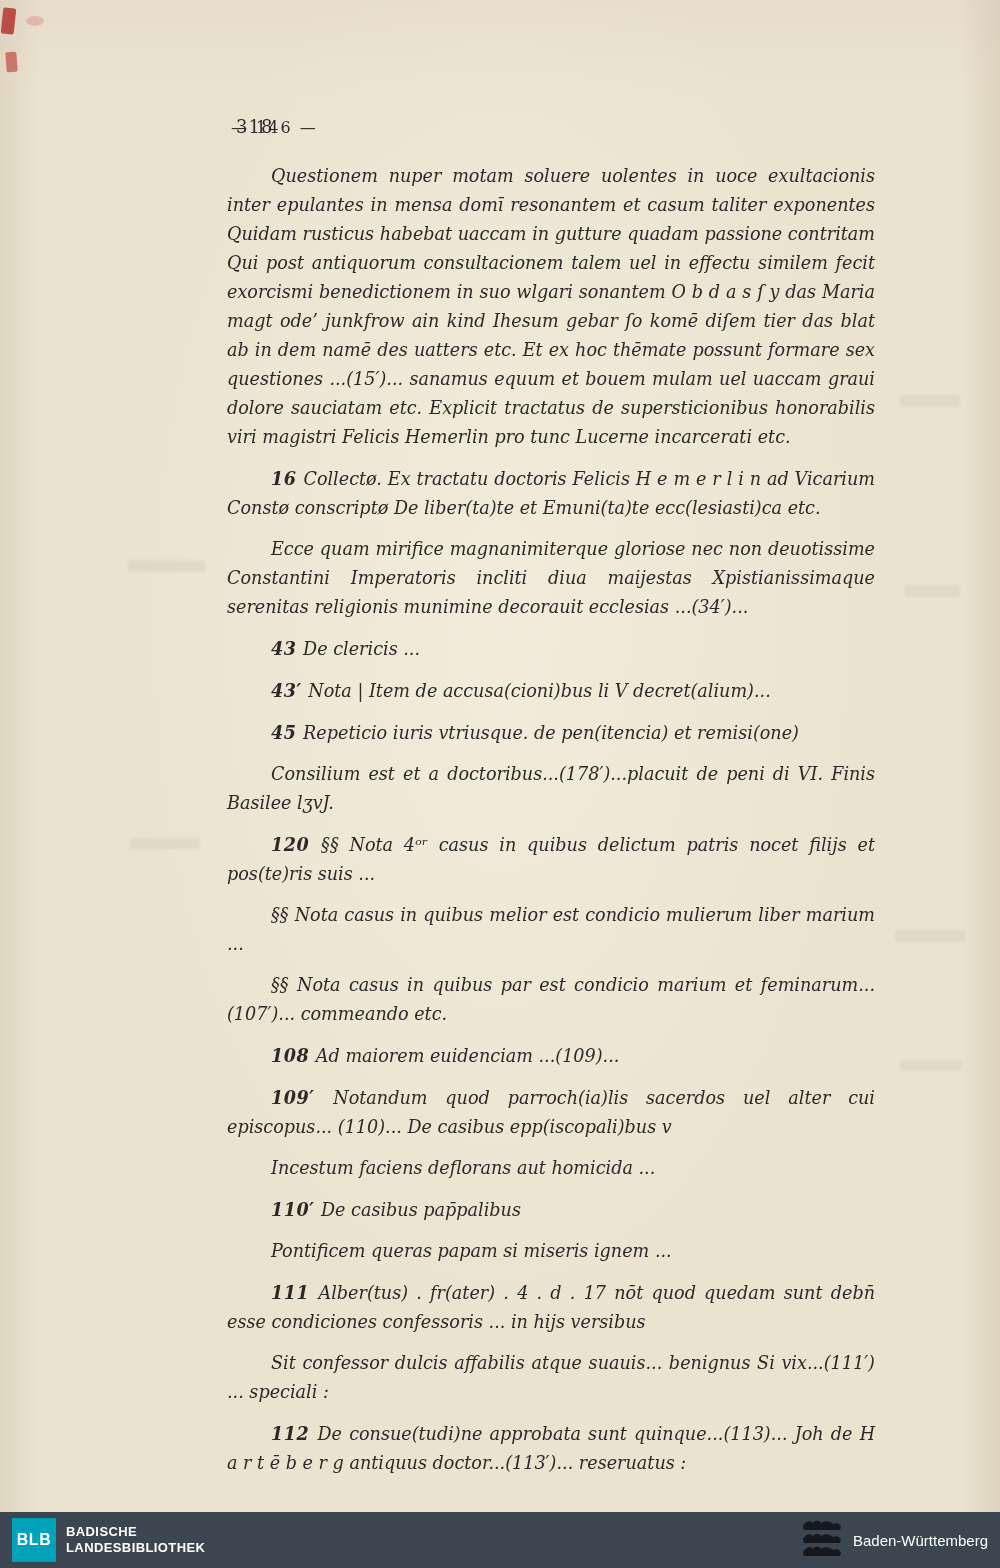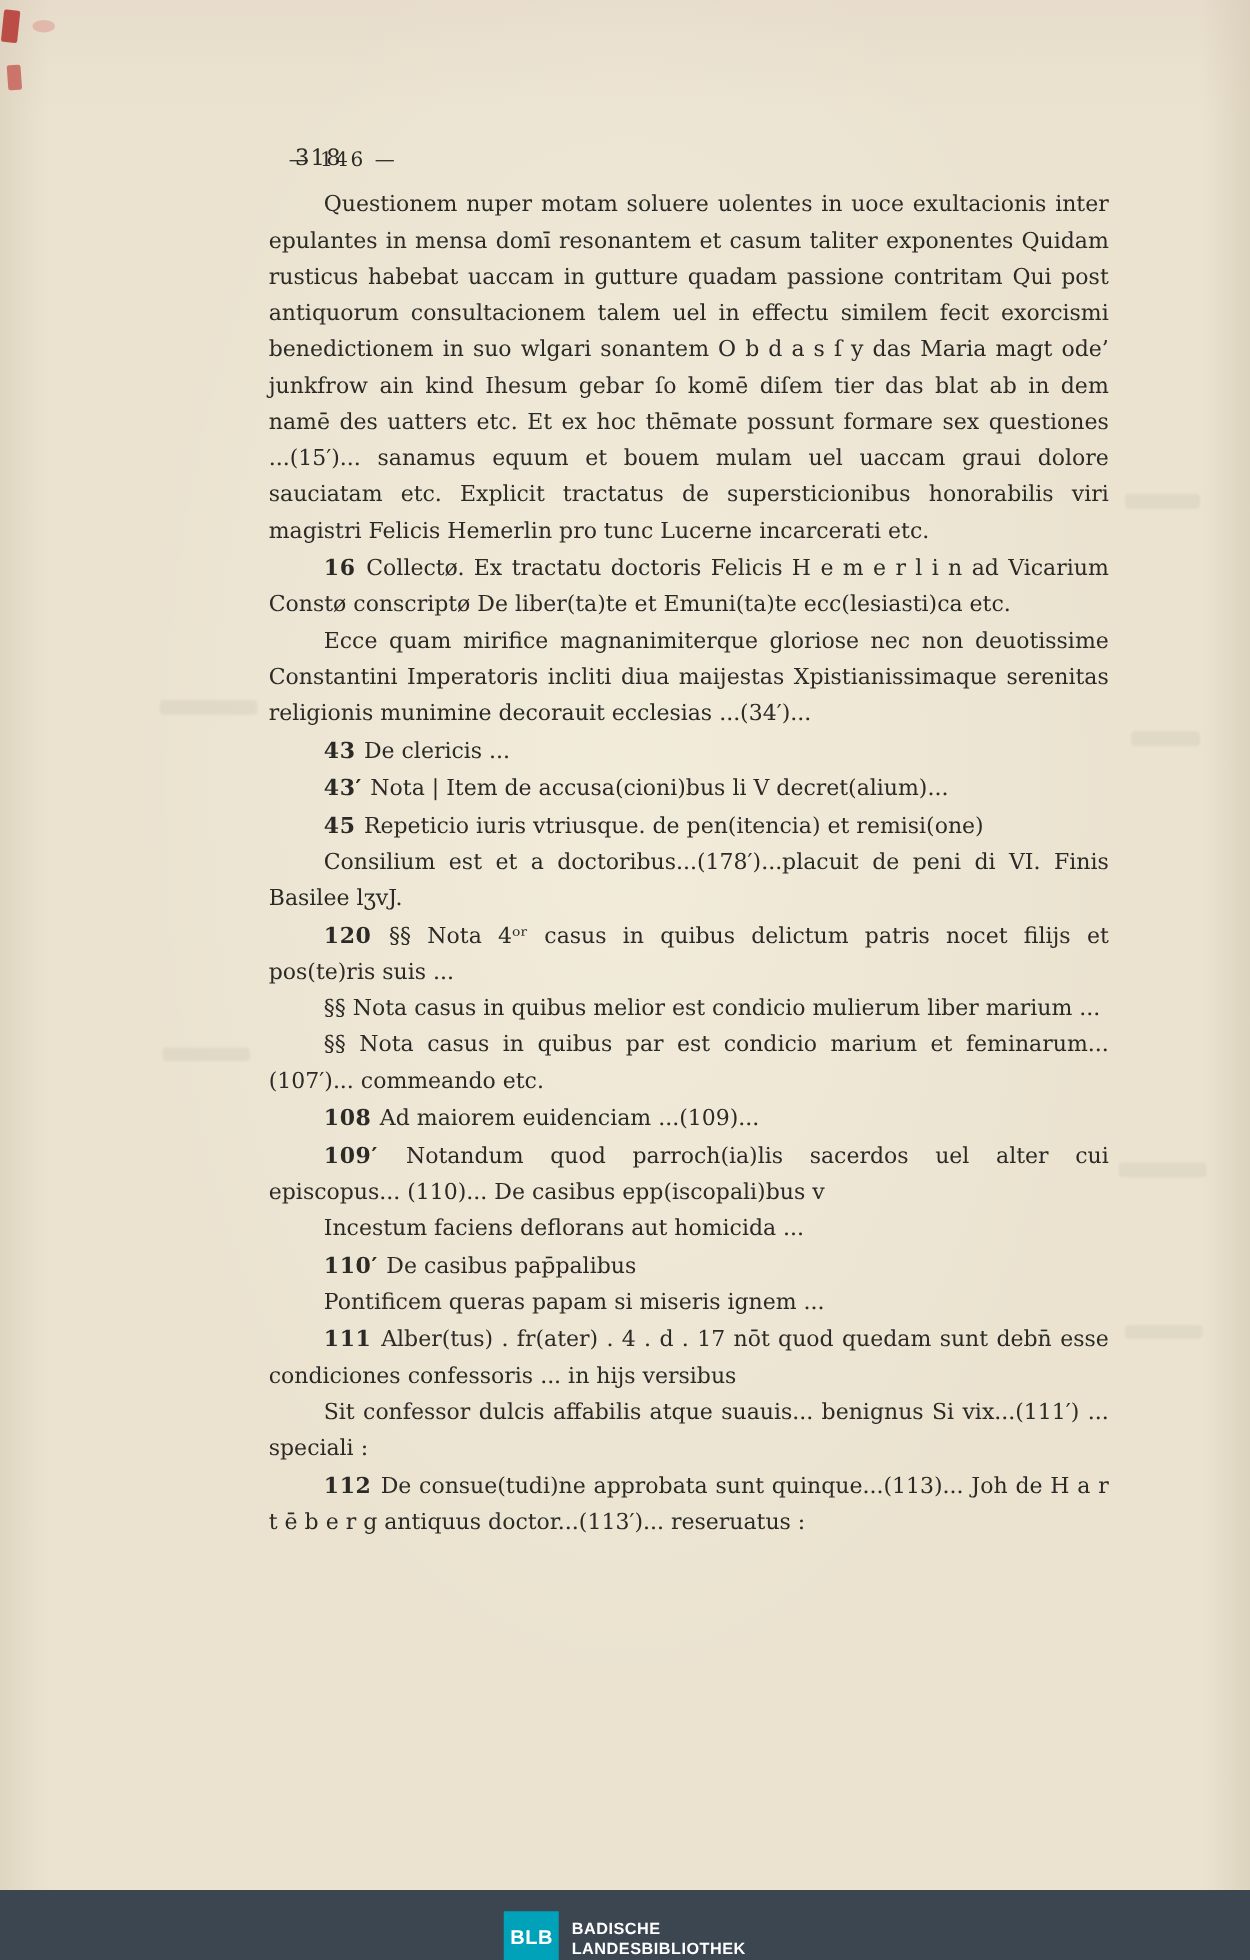--- a/index.html
+++ b/index.html
@@ -37,30 +37,29 @@
   }
   .pagenum{position:absolute;left:5px;top:0;letter-spacing:1px;}
   .folio{position:absolute;left:0;right:0;top:2px;text-align:left;font-size:16px;letter-spacing:2px;}
   
   .textblock{
     position:absolute;left:215px;top:150px;width:672px;
     color:var(--ink);
     font-size:17.6px;line-height:29px;
     text-align:justify;
   }
-  .textblock p{margin:0;text-indent:44px;}
+  .textblock p{margin:12px;text-indent:44px;font-style:italic;}
   .num{font-weight:700;letter-spacing:.5px;}
   
   .footer{
     position:absolute;left:0;right:0;bottom:0;height:56px;
     background:var(--bar);
     display:flex;align-items:center;justify-content:space-between;
-    padding:17px 12px;box-sizing:border-box;
+    padding:0 12px;box-sizing:border-box;
     font-family:"Liberation Sans","DejaVu Sans",sans-serif;
-    flex-direction:column;
   }
   .brand{display:flex;align-items:center;gap:10px;}
   .logo{
     width:44px;height:44px;background:var(--logo);
     color:#fff;font-weight:700;font-size:16px;
     display:flex;align-items:center;justify-content:center;
     letter-spacing:.5px;
   }
   .libname{display:flex;flex-direction:column;color:#fff;font-weight:700;
     font-size:13px;line-height:16px;letter-spacing:.4px;}

